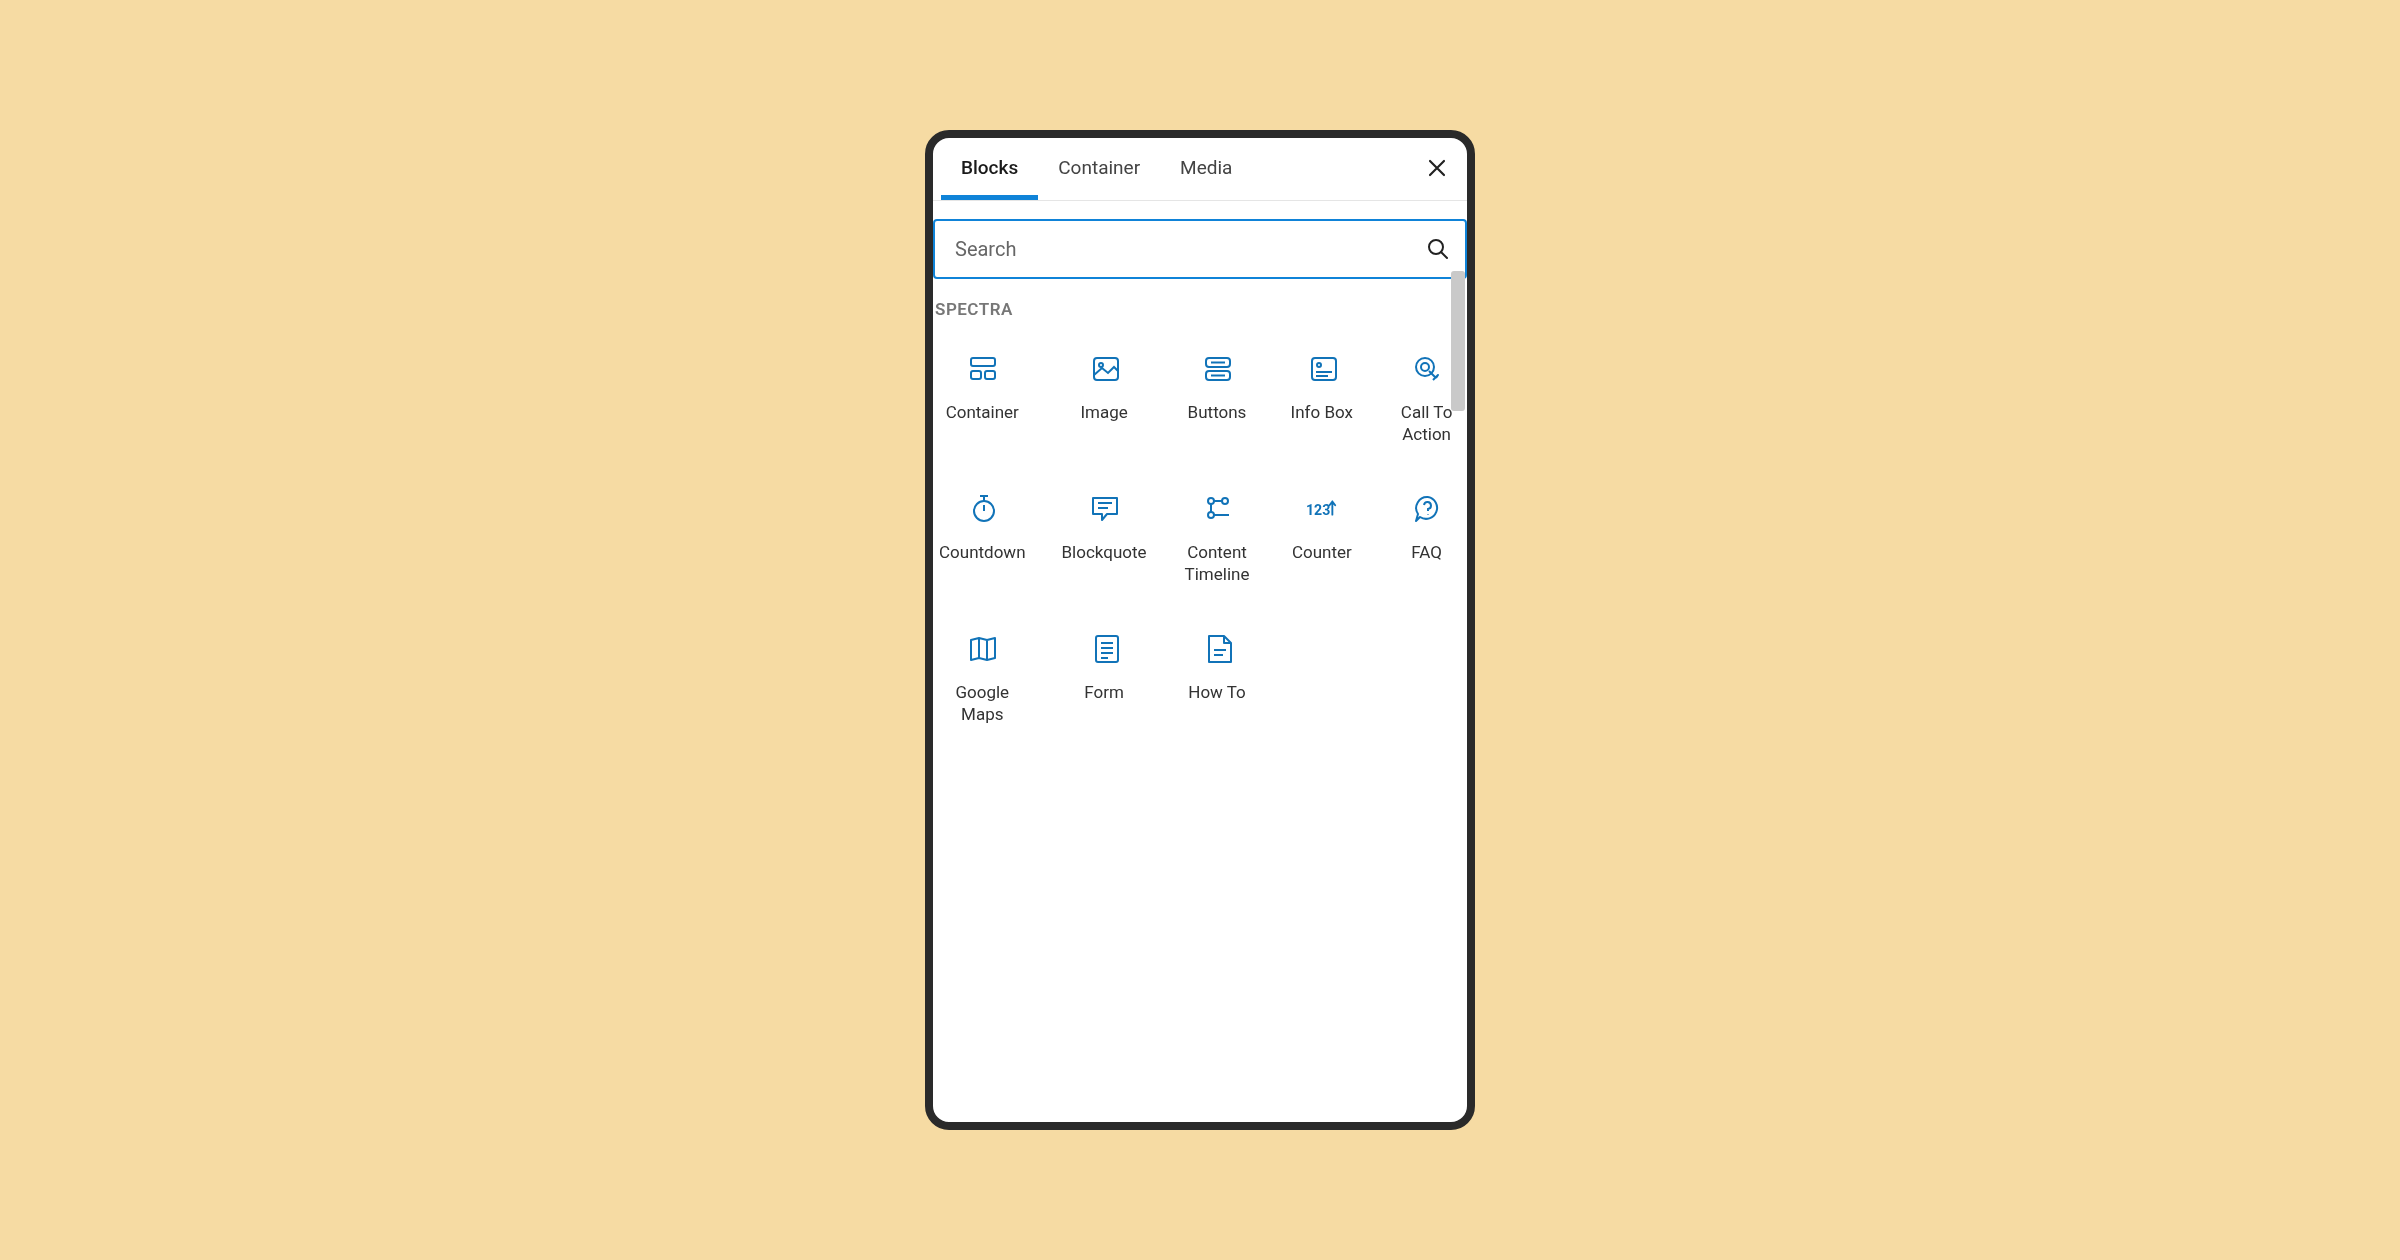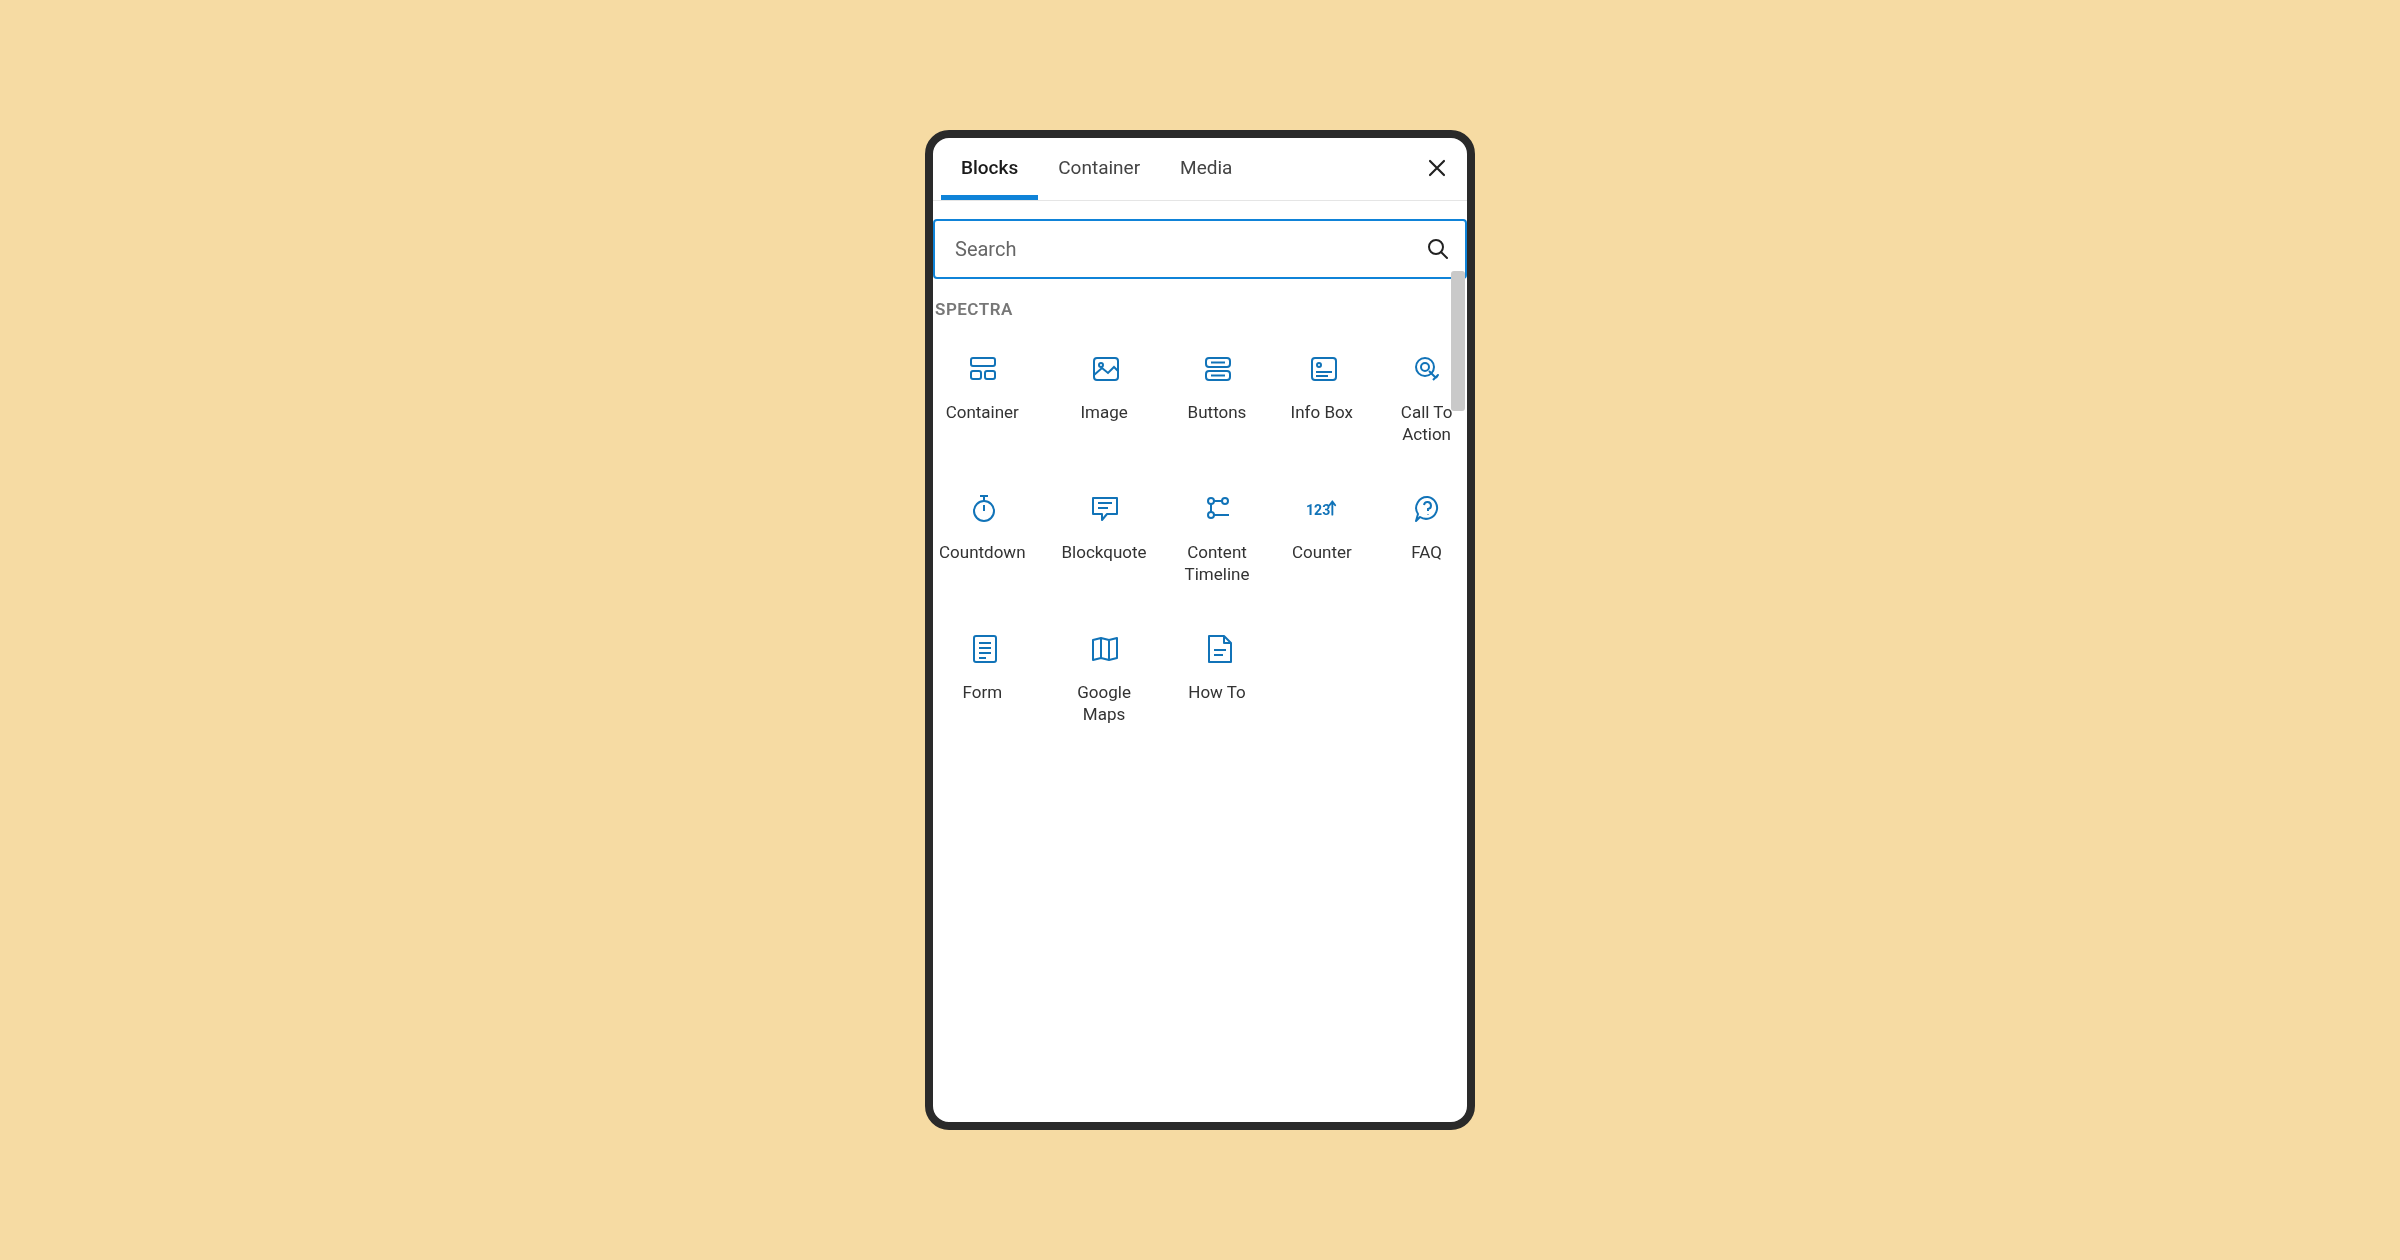--- a/index.html
+++ b/index.html
@@ -155,35 +155,35 @@
             <svg width="30" height="30" viewBox="0 0 30 30" fill="none" stroke="#1173b8" stroke-width="2">
               <path d="M15 3 A11 11 0 1 1 7 23 L3 27 L5 20 A11 11 0 0 1 15 3" stroke-linejoin="round"></path>
               <path d="M11 11 A3.5 3.5 0 1 1 15 15 V17 M15 20 V20.5"></path>
             </svg>
           </span>
         <span class="block-label">FAQ</span>
       </div>
 
       <div class="block-item">
         <span class="block-icon">
+            <svg width="30" height="28" viewBox="0 0 30 28" fill="none" stroke="#1173b8" stroke-width="2">
+              <path d="M3 5 L11 3 L19 5 L27 3 V23 L19 25 L11 23 L3 25 Z M11 3 V23 M19 5 V25" stroke-linejoin="round"></path>
+            </svg>
+          </span>
+        <span class="block-label">Google Maps</span>
+      </div>
+
+      <div class="block-item">
+        <span class="block-icon">
             <svg width="26" height="30" viewBox="0 0 26 30" fill="none" stroke="#1173b8" stroke-width="2">
               <rect x="2" y="2" width="22" height="26" rx="2"></rect>
               <path d="M7 9 H19 M7 14 H19 M7 19 H19 M7 24 H14"></path>
             </svg>
           </span>
         <span class="block-label">Form</span>
-      </div>
-
-      <div class="block-item">
-        <span class="block-icon">
-            <svg width="30" height="28" viewBox="0 0 30 28" fill="none" stroke="#1173b8" stroke-width="2">
-              <path d="M3 5 L11 3 L19 5 L27 3 V23 L19 25 L11 23 L3 25 Z M11 3 V23 M19 5 V25" stroke-linejoin="round"></path>
-            </svg>
-          </span>
-        <span class="block-label">Google Maps</span>
       </div>
 
       <div class="block-item">
         <span class="block-icon">
             <svg width="26" height="30" viewBox="0 0 26 30" fill="none" stroke="#1173b8" stroke-width="2">
               <path d="M2 2 H17 L24 9 V28 H2 Z M17 2 V9 H24" stroke-linejoin="round"></path>
               <path d="M7 16 H19 M7 21 H16"></path>
             </svg>
           </span>
         <span class="block-label">How To</span>

